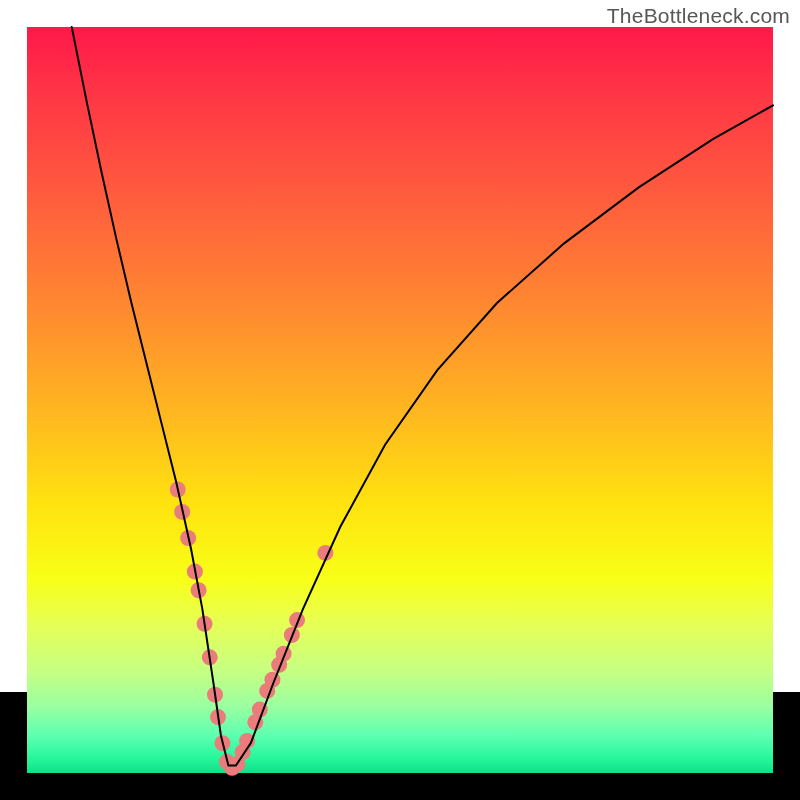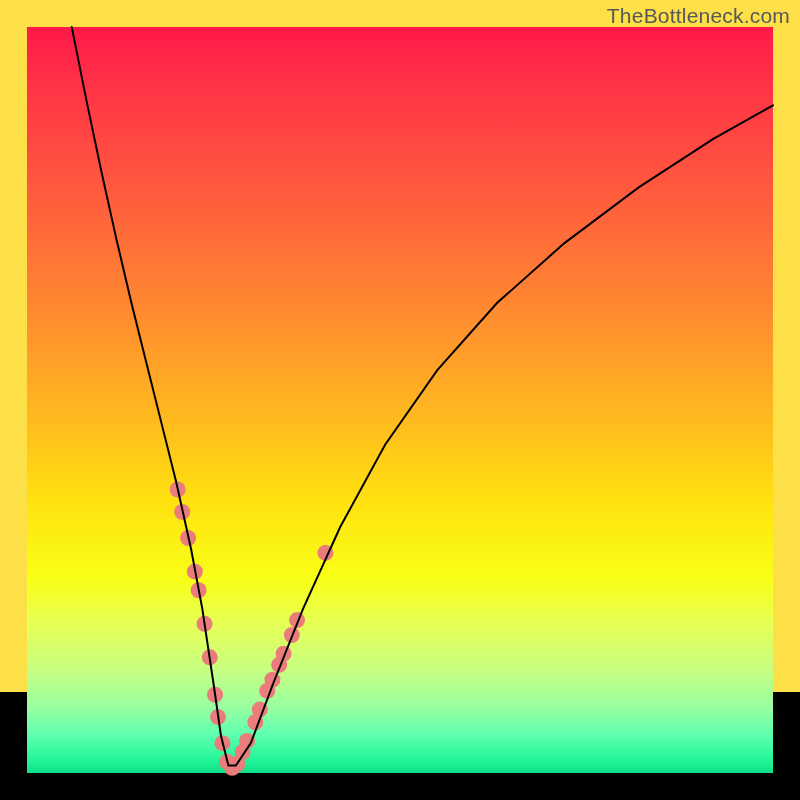--- a/index.html
+++ b/index.html
@@ -8,21 +8,21 @@
     width: 800px;
     height: 800px;
     overflow: hidden;
     background: #000;
     font-family: Arial, Helvetica, sans-serif;
   }
   .frame {
     position: relative;
     width: 800px;
     height: 692px;
-    background: #fde047;
+    background: #ffffff;
   }
   .plot-area {
     position: absolute;
     left: 27px;
     top: 27px;
     width: 746px;
     height: 746px;
     
     background: linear-gradient(
       to bottom,

